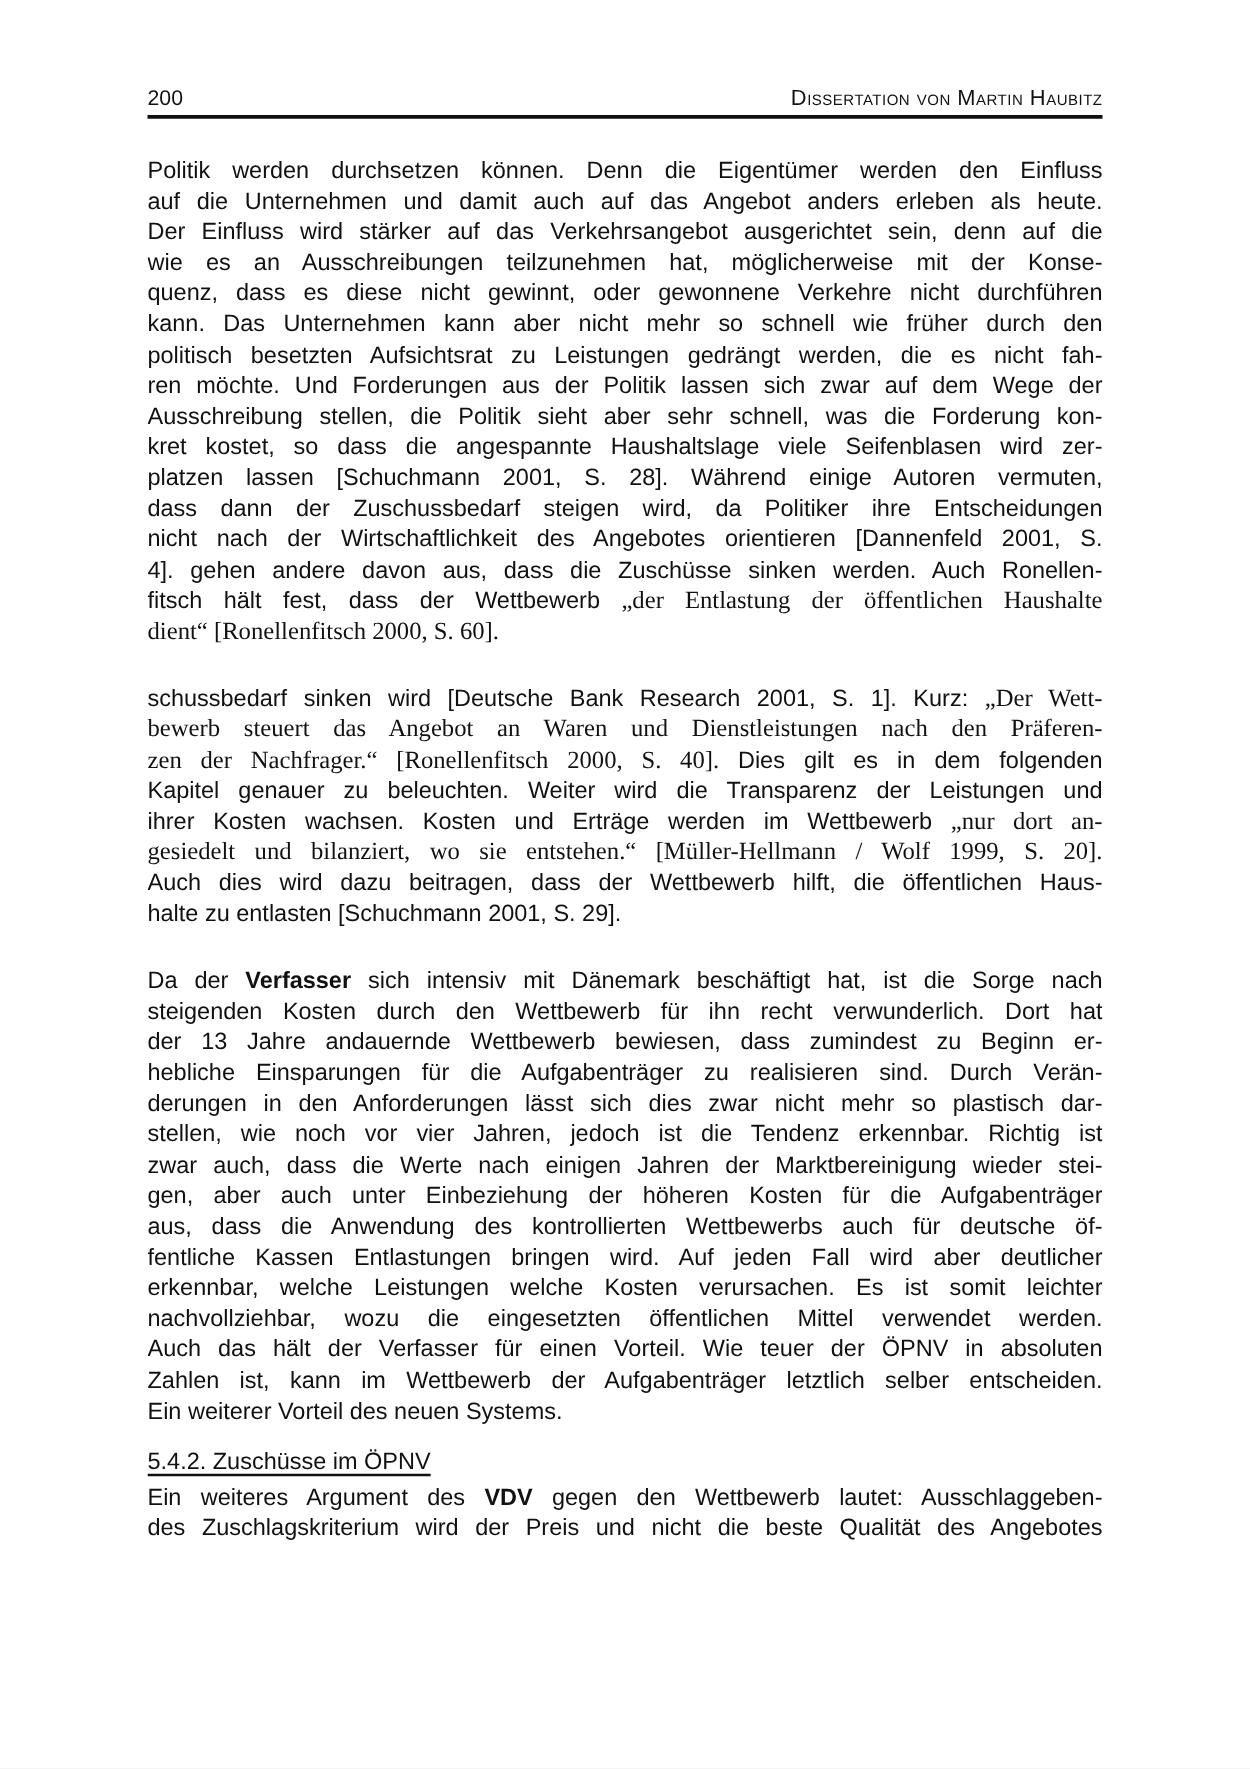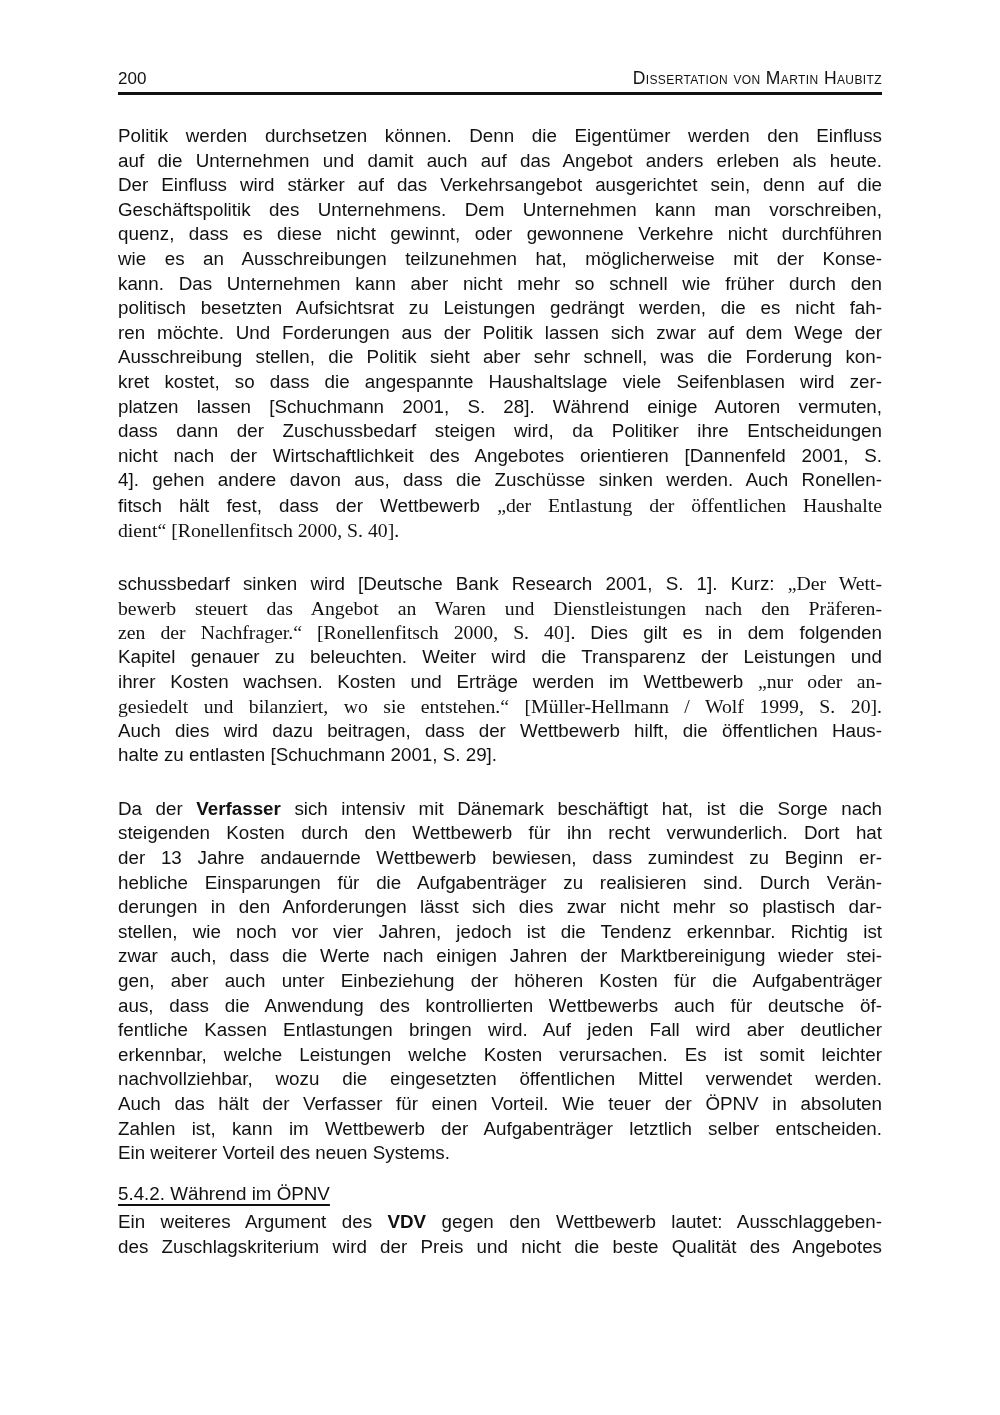--- a/index.html
+++ b/index.html
@@ -68,41 +68,40 @@
   <div class="content">
     <div class="header">
       <span class="pgnum">200</span>
       <span class="runtitle">Dissertation von Martin Haubitz</span>
     </div>
     <div class="docbody">
         <div class="para">
           <div class="line"><span>Politik werden durchsetzen können. Denn die Eigentümer werden den Einfluss</span></div>
           <div class="line"><span>auf die Unternehmen und damit auch auf das Angebot anders erleben als heute.</span></div>
           <div class="line"><span>Der Einfluss wird stärker auf das Verkehrsangebot ausgerichtet sein, denn auf die</span></div>
-          <div class="line"><span>Geschäftspolitik des Unternehmens. Dem Unternehmen kann man vorschreiben,</span></div>
+          <div class="line"><span>wie es an Ausschreibungen teilzunehmen hat, möglicherweise mit der Konse-</span></div>
           <div class="line"><span>quenz, dass es diese nicht gewinnt, oder gewonnene Verkehre nicht durchführen</span></div>
-          <div class="line"><span>wie es an Ausschreibungen teilzunehmen hat, möglicherweise mit der Konse-</span></div>
           <div class="line"><span>kann. Das Unternehmen kann aber nicht mehr so schnell wie früher durch den</span></div>
           <div class="line"><span>politisch besetzten Aufsichtsrat zu Leistungen gedrängt werden, die es nicht fah-</span></div>
           <div class="line"><span>ren möchte. Und Forderungen aus der Politik lassen sich zwar auf dem Wege der</span></div>
           <div class="line"><span>Ausschreibung stellen, die Politik sieht aber sehr schnell, was die Forderung kon-</span></div>
           <div class="line"><span>kret kostet, so dass die angespannte Haushaltslage viele Seifenblasen wird zer-</span></div>
           <div class="line"><span>platzen lassen [Schuchmann 2001, S. 28]. Während einige Autoren vermuten,</span></div>
           <div class="line"><span>dass dann der Zuschussbedarf steigen wird, da Politiker ihre Entscheidungen</span></div>
           <div class="line"><span>nicht nach der Wirtschaftlichkeit des Angebotes orientieren [Dannenfeld 2001, S.</span></div>
           <div class="line"><span>4]. gehen andere davon aus, dass die Zuschüsse sinken werden. Auch Ronellen-</span></div>
           <div class="line"><span>fitsch hält fest, dass der Wettbewerb </span><span class="f-serif">„der Entlastung der öffentlichen Haushalte</span></div>
-          <div class="line endline"><span class="f-serif">dient“ [Ronellenfitsch 2000, S. 40].</span></div>
+          <div class="line endline"><span class="f-serif">dient“ [Ronellenfitsch 2000, S. 60].</span></div>
         </div>
         <div class="para">
           <div class="line"><span>schussbedarf sinken wird [Deutsche Bank Research 2001, S. 1]. Kurz: </span><span class="f-serif">„Der Wett-</span></div>
           <div class="line"><span class="f-serif">bewerb steuert das Angebot an Waren und Dienstleistungen nach den Präferen-</span></div>
           <div class="line"><span class="f-serif">zen der Nachfrager.“ [Ronellenfitsch 2000, S. 40]. </span><span>Dies gilt es in dem folgenden</span></div>
           <div class="line"><span>Kapitel genauer zu beleuchten. Weiter wird die Transparenz der Leistungen und</span></div>
-          <div class="line"><span>ihrer Kosten wachsen. Kosten und Erträge werden im Wettbewerb </span><span class="f-serif">„nur oder an-</span></div>
+          <div class="line"><span>ihrer Kosten wachsen. Kosten und Erträge werden im Wettbewerb </span><span class="f-serif">„nur dort an-</span></div>
           <div class="line"><span class="f-serif">gesiedelt und bilanziert, wo sie entstehen.“ [Müller-Hellmann / Wolf 1999, S. 20].</span></div>
           <div class="line"><span>Auch dies wird dazu beitragen, dass der Wettbewerb hilft, die öffentlichen Haus-</span></div>
           <div class="line endline"><span>halte zu entlasten [Schuchmann 2001, S. 29].</span></div>
         </div>
         <div class="para">
           <div class="line"><span>Da der </span><span class="f-b">Verfasser</span><span> sich intensiv mit Dänemark beschäftigt hat, ist die Sorge nach</span></div>
           <div class="line"><span>steigenden Kosten durch den Wettbewerb für ihn recht verwunderlich. Dort hat</span></div>
           <div class="line"><span>der 13 Jahre andauernde Wettbewerb bewiesen, dass zumindest zu Beginn er-</span></div>
           <div class="line"><span>hebliche Einsparungen für die Aufgabenträger zu realisieren sind. Durch Verän-</span></div>
           <div class="line"><span>derungen in den Anforderungen lässt sich dies zwar nicht mehr so plastisch dar-</span></div>
@@ -111,21 +110,21 @@
           <div class="line"><span>gen, aber auch unter Einbeziehung der höheren Kosten für die Aufgabenträger</span></div>
           <div class="line"><span>aus, dass die Anwendung des kontrollierten Wettbewerbs auch für deutsche öf-</span></div>
           <div class="line"><span>fentliche Kassen Entlastungen bringen wird. Auf jeden Fall wird aber deutlicher</span></div>
           <div class="line"><span>erkennbar, welche Leistungen welche Kosten verursachen. Es ist somit leichter</span></div>
           <div class="line"><span>nachvollziehbar, wozu die eingesetzten öffentlichen Mittel verwendet werden.</span></div>
           <div class="line"><span>Auch das hält der Verfasser für einen Vorteil. Wie teuer der ÖPNV in absoluten</span></div>
           <div class="line"><span>Zahlen ist, kann im Wettbewerb der Aufgabenträger letztlich selber entscheiden.</span></div>
           <div class="line endline"><span>Ein weiterer Vorteil des neuen Systems.</span></div>
         </div>
         <div class="para heading">
-          <div class="line endline"><span>5.4.2. Während im ÖPNV</span></div>
+          <div class="line endline"><span>5.4.2. Zuschüsse im ÖPNV</span></div>
         </div>
         <div class="para">
           <div class="line"><span>Ein weiteres Argument des </span><span class="f-b">VDV</span><span> gegen den Wettbewerb lautet: Ausschlaggeben-</span></div>
           <div class="line"><span>des Zuschlagskriterium wird der Preis und nicht die beste Qualität des Angebotes</span></div>
         </div>
       </div>
   </div>
 </div>
 
 </body></html>

